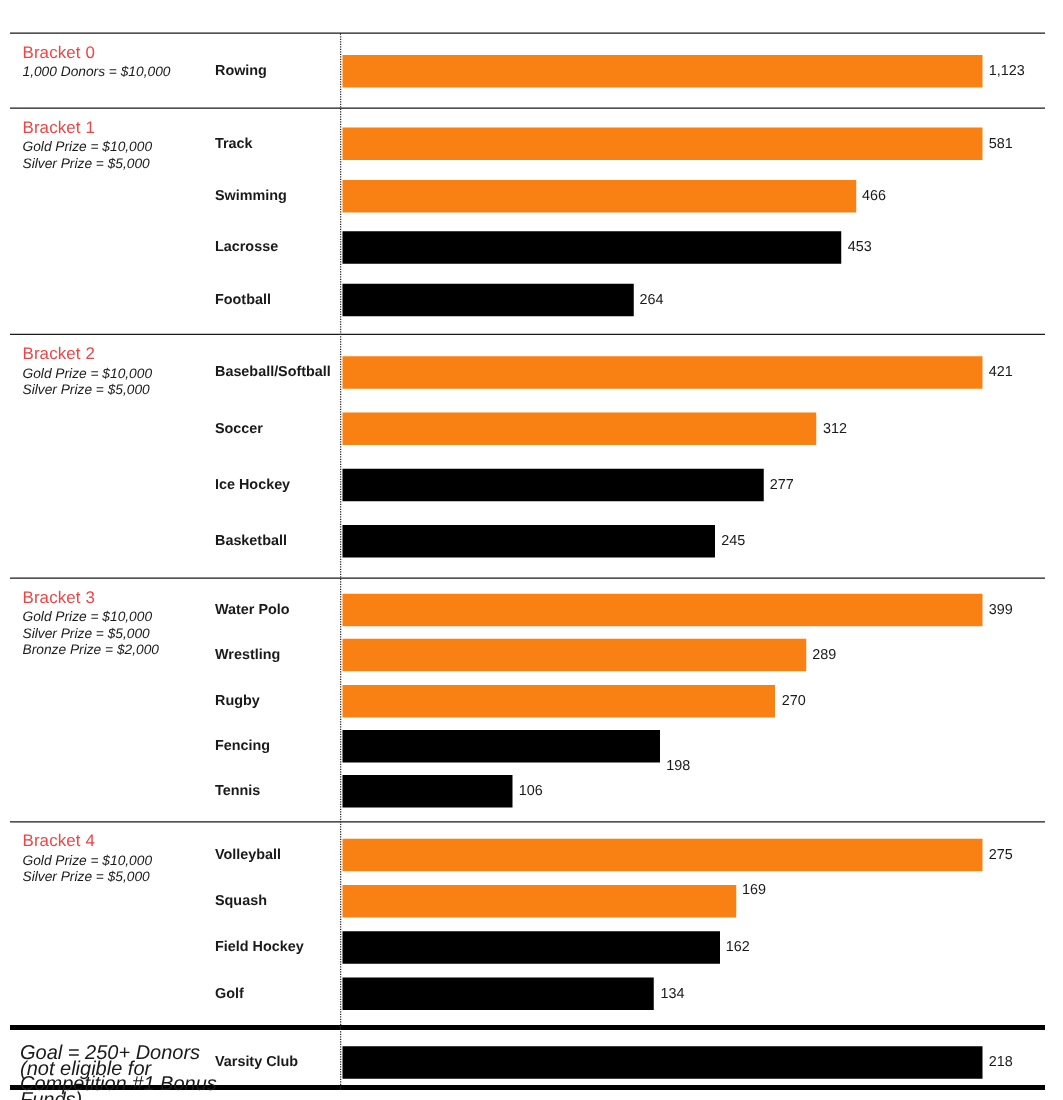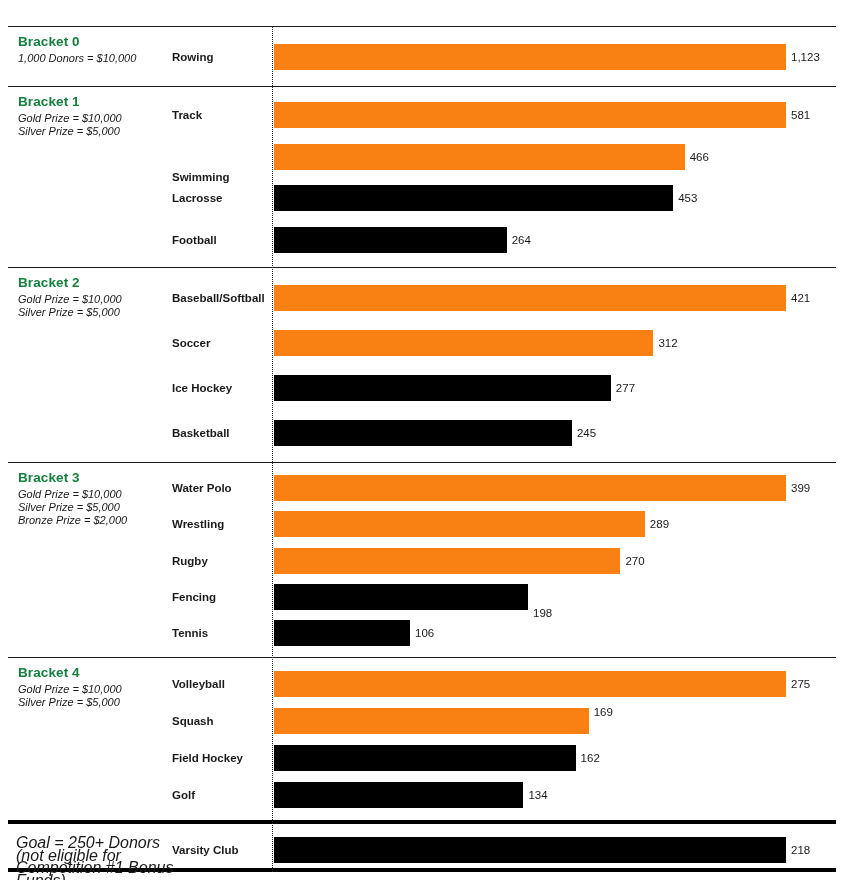--- a/index.html
+++ b/index.html
@@ -46,21 +46,21 @@
   }
 
   .bracket-inner{position:relative;}
 
   
   .bracket-label{
     position:absolute;left:6px;top:0;width:150px;
     z-index:2;
   }
   .bracket-name{
-    font-size:13.5px;font-weight:bold;color:#15803d;
+    font-size:13.5px;font-weight:normal;color:#ef4444;
     margin-top:7px;margin-left:4px;
     letter-spacing:.1px;
   }
   .bracket-prizes{
     margin-top:3px;margin-left:4px;
     font-size:11px;font-style:italic;color:#1a1a1a;
     line-height:13px;white-space:nowrap;
   }
   .bracket-prizes div{white-space:nowrap;}
 
@@ -115,21 +115,21 @@
           <div class="bracket-label">
             <div class="bracket-name">Bracket 1</div>
             <div class="bracket-prizes">
               <div>Gold Prize  = $10,000</div>
               <div>Silver Prize = $5,000</div>
             </div>
           </div>
           <div class="row-name" style="top: 27.875px;">Track</div>
           <div class="bar orange" style="top: 27.875px; width: 512px; background: rgb(249, 128, 18);"></div>
           <div class="bar-value" style="top: 27.875px; left: 783px;">581</div>
-          <div class="row-name" style="top: 69.625px; margin-top: 20px;">Swimming</div>
+          <div class="row-name" style="top: 69.625px;">Swimming</div>
           <div class="bar orange" style="top: 69.625px; width: 410.657px; background: rgb(249, 128, 18);"></div>
           <div class="bar-value" style="top: 69.625px; left: 681.657px;">466</div>
           <div class="row-name" style="top: 111.375px;">Lacrosse</div>
           <div class="bar black" style="top: 111.375px; width: 399.201px; background: rgb(0, 0, 0);"></div>
           <div class="bar-value" style="top: 111.375px; left: 670.201px;">453</div>
           <div class="row-name" style="top: 153.125px;">Football</div>
           <div class="bar black" style="top: 153.125px; width: 232.647px; background: rgb(0, 0, 0);"></div>
           <div class="bar-value" style="top: 153.125px; left: 503.647px;">264</div>
         </div>
       </div>

